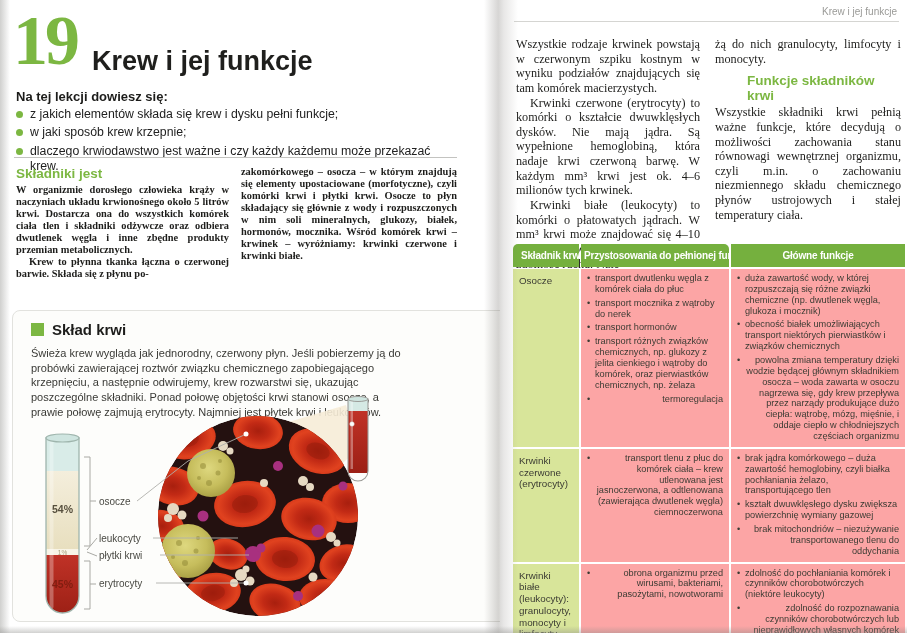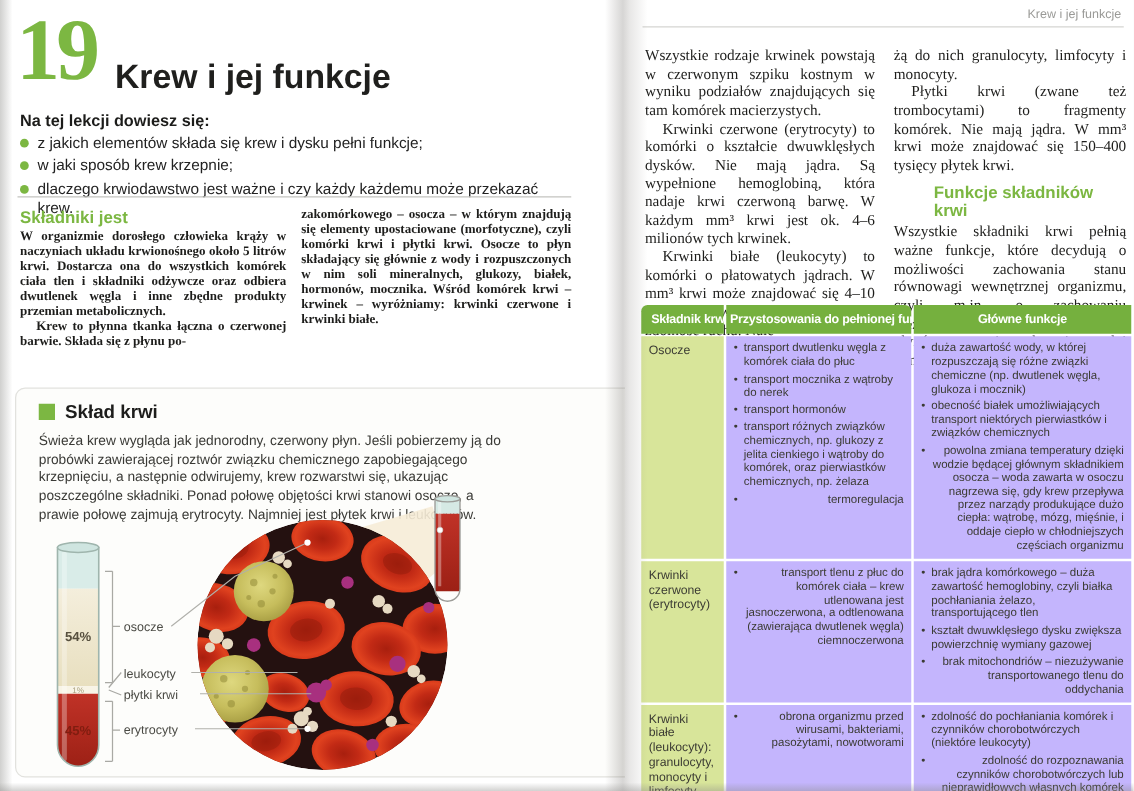--- a/index.html
+++ b/index.html
@@ -50,21 +50,21 @@
   .body-r.ind{text-indent:14px;}
   .rsec-h{font-size:13.5px;font-weight:700;color:#7cb742;margin:7px 0 2px 0;padding-left:32px;}
 
   .ftable{position:absolute;left:13px;top:244px;width:392px;}
   .tgrid{display:grid;grid-template-columns:66px 148px 174px;column-gap:2px;}
   .trow{margin-top:2px;}
   .th{background:#75b03e;color:#fff;font-weight:700;font-size:10px;letter-spacing:-.2px;
     padding:6px 3px;text-align:center;white-space:nowrap;overflow:visible;}
   .th.c1{text-align:left;padding-left:8px;border-radius:5px 0 0 0;}
   .th.c3{border-radius:0 5px 0 0;}
-  .td{background:#c4b5fd;padding:4px 6px 5px 6px;}
+  .td{background:#fca5a5;padding:4px 6px 5px 6px;}
   .td.c1{background:#d8e59a;font-size:9.8px;line-height:1.2;color:#3b3b33;padding-top:6px;}
   ul.blt{margin:0;padding:0;list-style:none;font-size:9.2px;line-height:1.18;color:#3b3b33;}
   ul.blt li{position:relative;padding-left:8px;margin-bottom:3px;}
   ul.blt li:last-child{margin-bottom:0;text-align:right;}
   ul.blt li::before{content:"\2022";position:absolute;left:0;top:0;}
 
   svg text{font-family:"Liberation Sans",sans-serif;}
 </style>
 </head>
 <body>
@@ -263,21 +263,20 @@
     <div class="run-h">Krew i jej funkcje</div>
     <div class="run-line"></div>
 
     <div class="rcol1">
       <p class="body-r">Wszystkie rodzaje krwinek powstają w czerwonym szpiku kostnym w wyniku podziałów znajdujących się tam komórek macierzystych.</p>
       <p class="body-r ind">Krwinki czerwone (erytrocyty) to komórki o kształcie dwuwklęsłych dysków. Nie mają jądra. Są wypełnione hemoglobiną, która nadaje krwi czerwoną barwę. W każdym mm³ krwi jest ok. 4–6 milionów tych krwinek.</p>
       <p class="body-r ind">Krwinki białe (leukocyty) to komórki o płatowatych jądrach. W mm³ krwi może znajdować się 4–10 tysięcy krwinek białych. Mają zdolność ruchu. Nale-</p>
     </div>
     <div class="rcol2">
       <p class="body-r">żą do nich granulocyty, limfocyty i monocyty.</p>
-      <p class="body-r ind">Płytki krwi (zwane też trombocytami) to fragmenty komórek. Nie mają jądra. W mm³ krwi może znajdować się 150–400 tysięcy płytek krwi.</p>
       <p class="rsec-h">Funkcje składników krwi</p>
       <p class="body-r">Wszystkie składniki krwi pełnią ważne funkcje, które decydują o możliwości zachowania stanu równowagi wewnętrznej organizmu, czyli m.in. o zachowaniu niezmiennego składu chemicznego płynów ustrojowych i stałej temperatury ciała.</p>
     </div>
 
     <div class="ftable">
       <div class="tgrid">
         <div class="th c1">Składnik krwi</div>
         <div class="th c3">Przystosowania do pełnionej funkcji</div>
         <div class="th c2">Główne funkcje</div>
       </div>

